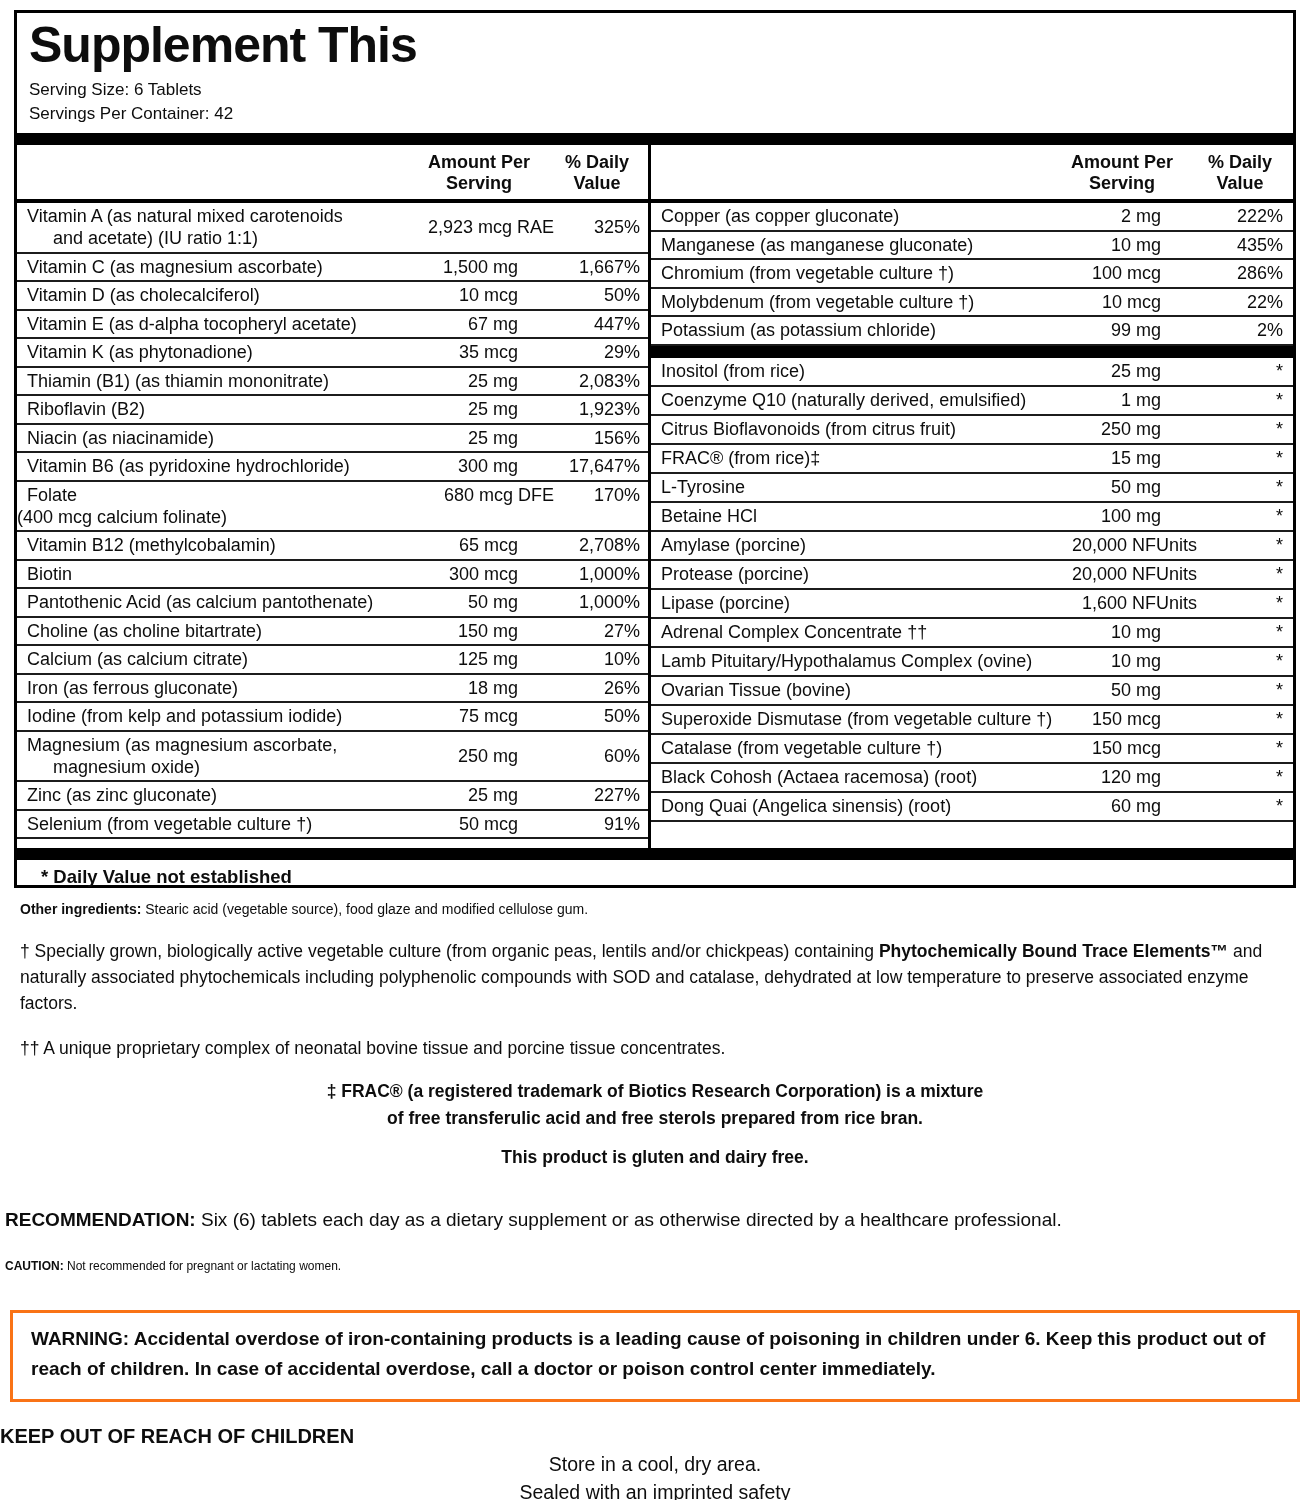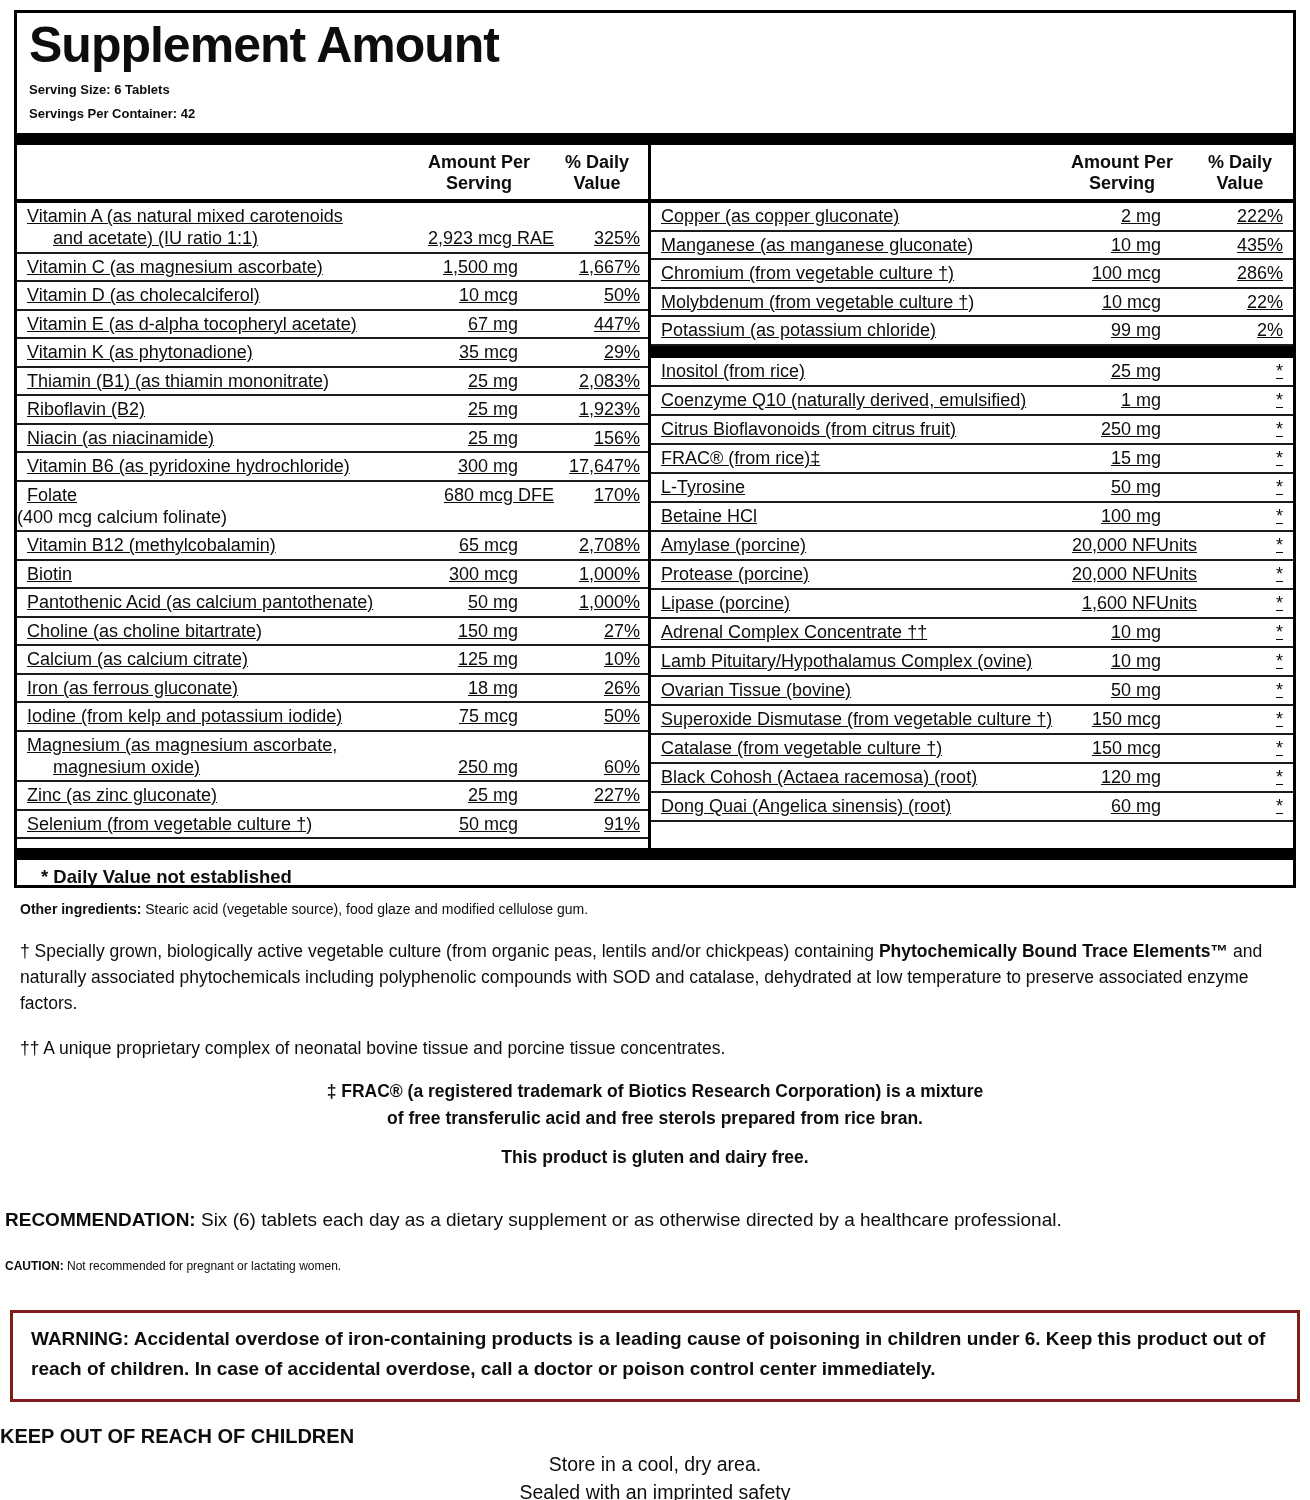--- a/index.html
+++ b/index.html
@@ -8,71 +8,71 @@
     width:1310px; height:1500px; background:#fff; color:#0d0d0d;
     font-family:"Liberation Sans", sans-serif;
     -webkit-font-smoothing:antialiased;
   }
   .page { position:relative; width:1310px; height:1500px; overflow:hidden; }
 
   
   .facts-box { margin:10px 14px 0; border:3px solid #000; height:878px; background:#fff; }
   .fb-head { height:120px; padding:6px 0 0 12px; }
   .sf-title { font-size:50px; font-weight:700; letter-spacing:-1px; line-height:52px; }
-  .serving { font-size:13px; font-weight:700; line-height:24px; }
+  .serving { font-size:17px; font-weight:400; line-height:24px; }
   .serving.first { margin-top:7px; }
   .bar { height:12px; background:#000; }
 
   .panels { display:flex; height:703px; overflow:hidden; }
   .panel { overflow:hidden; }
   .lp { width:631px; }
   .vdiv { width:3px; background:#000; }
   .rp { flex:1; display:flex; flex-direction:column; }
 
   .phead { display:flex; justify-content:flex-end; align-items:flex-end;
     border-bottom:4px solid #000; height:58px; padding:0 8px 5px 0;
     font-weight:700; font-size:18px; line-height:21px; }
   .rp .phead { padding-right:10px; }
   .h-amt { width:150px; text-align:center; }
   .h-dv  { width:86px;  text-align:center; }
 
   .row { border-bottom:2px solid #1c1c1c; padding:2px 8px 2.5px 0; font-size:18px; line-height:22px; }
   .rp-min .row { padding:2px 10px 2.5px 0; }
   .rp-other .row { padding:2.5px 10px 2.5px 0; }
-  .cells { display:flex; align-items:flex-end;text-decoration:underline; }
+  .cells { display:flex; align-items:center; }
   .nm { flex:1 1 auto; padding-left:10px; }
   .indent { padding-left:26px; }
   .amt { flex:0 0 auto; text-align:right; padding-right:36px; white-space:nowrap; }
   .amt.wide { padding-right:0; }
   .dvc { flex:0 0 86px; text-align:right; white-space:nowrap; }
   .subline { padding-right:52px; }
 
   .dv-note { font-weight:700; font-size:18.5px; padding:6px 0 0 24px; }
 
   
   .other      { margin:13px 20px 0; font-size:14px; }
   .fn-dagger  { margin:21px 18px 0 20px; font-size:17.5px; line-height:26px; }
   .fn-ddagger { margin:22px 20px 0; font-size:17.5px; }
   .frac-note  { margin-top:19px; text-align:center; font-weight:700; font-size:17.5px; line-height:27px; }
   .gluten     { margin-top:15px; text-align:center; font-weight:700; font-size:17.5px; }
   .recommendation { margin:41px 6px 0 5px; font-size:19px; }
   .caution        { margin:28px 6px 0 5px; font-size:12px; }
-  .warning-box { margin:37px 10px 0; border:3px solid #7f1d1d; padding:11px 18px 15px; font-weight:700; font-size:19px; line-height:30px; }
+  .warning-box { margin:37px 10px 0; border:3px solid #f97316; padding:11px 18px 15px; font-weight:700; font-size:19px; line-height:30px; }
   .keep-out { margin-top:23px; font-weight:700; font-size:20px; }
   .storage  { text-align:center; font-size:19.5px; line-height:27.5px; margin-top:3px; }
   b { font-weight:700; }
 </style>
 </head>
 <body>
 
 <div class="page">
 
   <div class="facts-box">
     <div class="fb-head">
-      <div class="sf-title">Supplement Amount</div>
+      <div class="sf-title">Supplement This</div>
       <div class="serving first">Serving Size: 6 Tablets</div>
       <div class="serving">Servings Per Container: 42</div>
     </div>
 
     <div class="bar"></div>
 
     <div class="panels">
 
       <div class="panel lp">
         <div class="phead">

